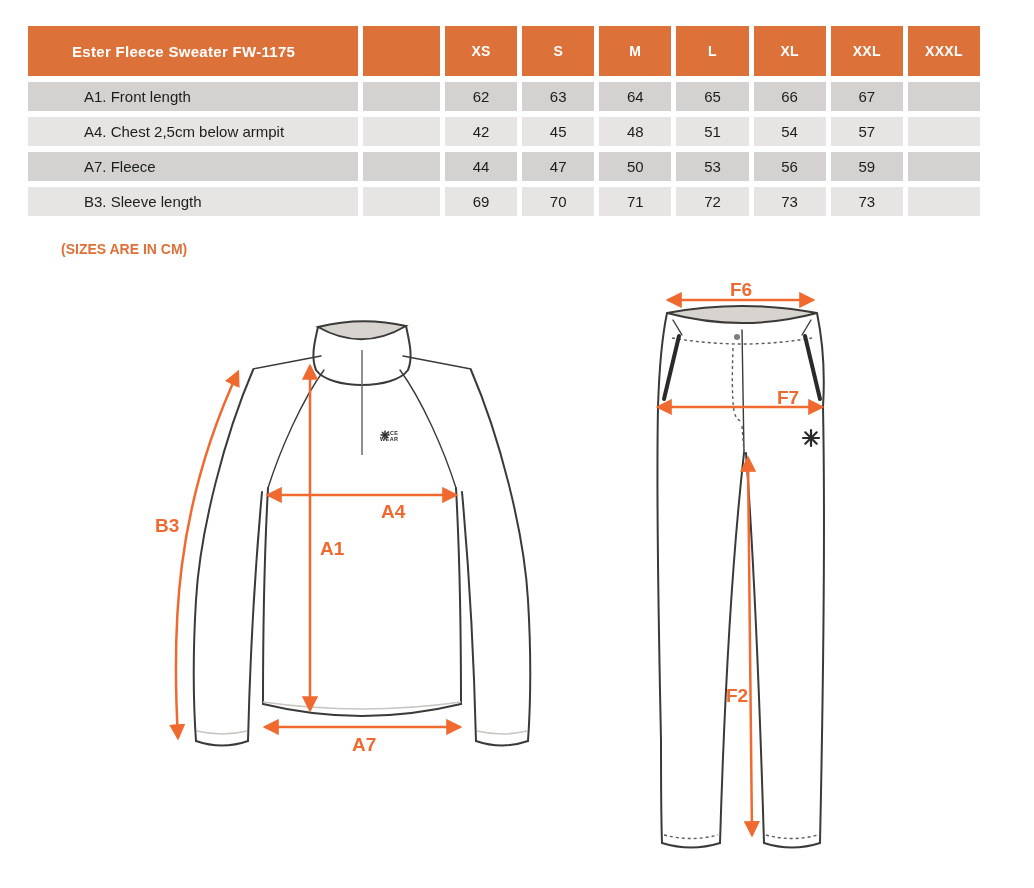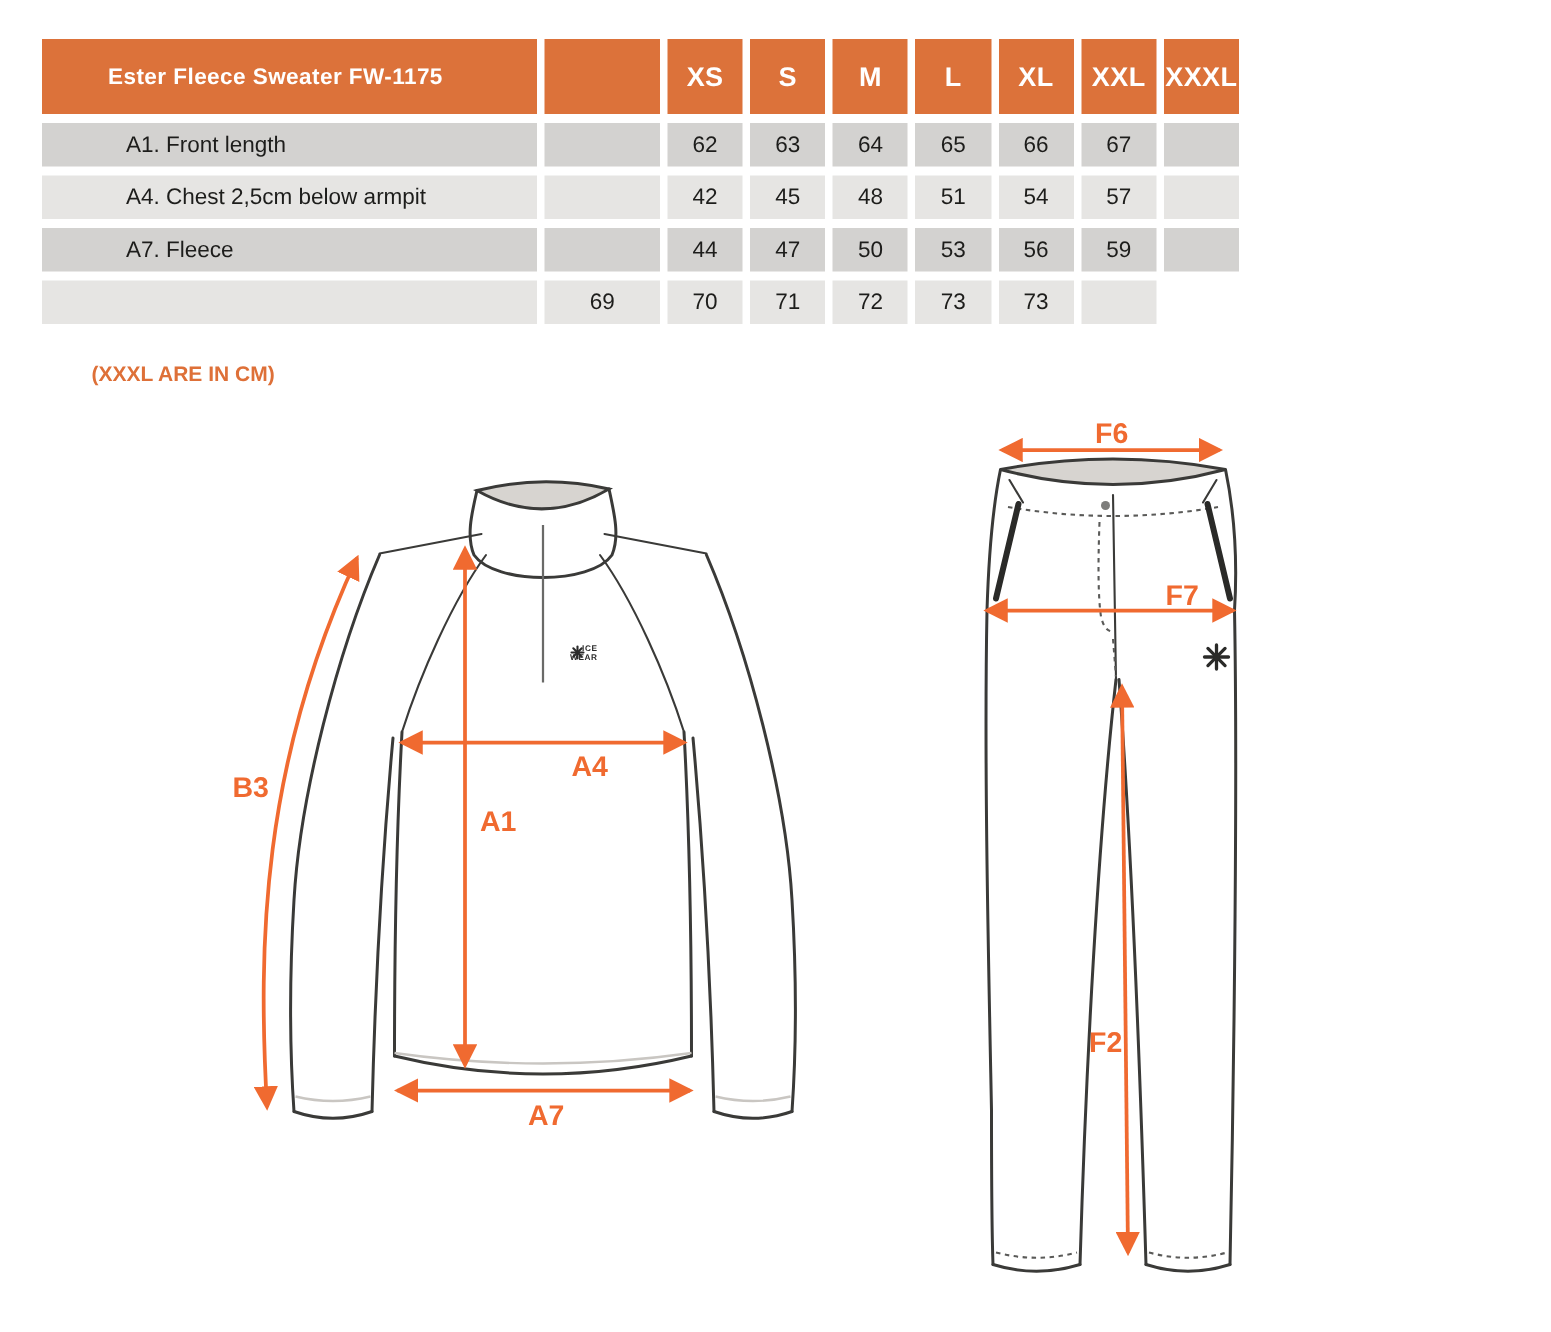--- a/index.html
+++ b/index.html
@@ -5,27 +5,27 @@
   :root{
     --header-bg:#DC723A; --row-dark:#D3D2D0; --row-light:#E6E5E3;
     --accent:#F06A30; --note:#DE7038; --ink:#1D1D1B; --line:#3A3A38; --fill-gray:#D7D4D0;
   }
   html,body{margin:0;padding:0;background:#ffffff;}
   body{font-family:"Liberation Sans", sans-serif; color:var(--ink);}
   .page{position:relative;width:1034px;height:888px;background:#fff;overflow:hidden;}
 
   
   .size-table{
-    position:absolute;left:28px;top:26px;width:798px;
+    position:absolute;left:28px;top:26px;width:952px;
     display:grid;grid-template-columns:330px 77px repeat(7,1fr);
     grid-template-rows:50px repeat(4,29px);
     column-gap:5px;row-gap:6px;
   }
   .cell{display:flex;align-items:center;justify-content:center;font-size:15px;}
-  .cell.head{background:var(--header-bg);color:#fff;font-weight:bold;font-size:18px;letter-spacing:.3px;}
+  .cell.head{background:var(--header-bg);color:#fff;font-weight:bold;font-size:14px;letter-spacing:.3px;}
   .cell.title{justify-content:flex-start;padding-left:44px;font-size:15px;}
   .cell.label{justify-content:flex-start;padding-left:56px;}
   .cell.dark{background:var(--row-dark);}
   .cell.light{background:var(--row-light);}
 
   .units-note{position:absolute;left:61px;top:241px;color:var(--note);font-size:14px;font-weight:600;}
 
   
   .diagram{position:absolute;}
   .diagram svg{position:absolute;left:0;top:0;overflow:visible;}
@@ -80,31 +80,32 @@
     <div class="cell label dark">A7. Fleece</div>
     <div class="cell dark"></div>
     <div class="cell dark">44</div>
     <div class="cell dark">47</div>
     <div class="cell dark">50</div>
     <div class="cell dark">53</div>
     <div class="cell dark">56</div>
     <div class="cell dark">59</div>
     <div class="cell dark"></div>
 
+    <div class="cell label light">B3. Sleeve length</div>
     <div class="cell light"></div>
     <div class="cell light">69</div>
     <div class="cell light">70</div>
     <div class="cell light">71</div>
     <div class="cell light">72</div>
     <div class="cell light">73</div>
     <div class="cell light">73</div>
     <div class="cell light"></div>
   </div>
 
-  <div class="units-note">(XXXL ARE IN CM)</div>
+  <div class="units-note">(SIZES ARE IN CM)</div>
 
   <div class="diagram sweater">
     <svg width="420" height="470" viewBox="0 0 420 470">
       <defs>
         <marker id="ah-s" viewBox="0 0 10 10" refX="8.5" refY="5" markerWidth="6.5" markerHeight="6.5" orient="auto-start-reverse">
           <path d="M0,0 L10,5 L0,10 Z" fill="#F06A30"></path>
         </marker>
       </defs>
 
       <g>

